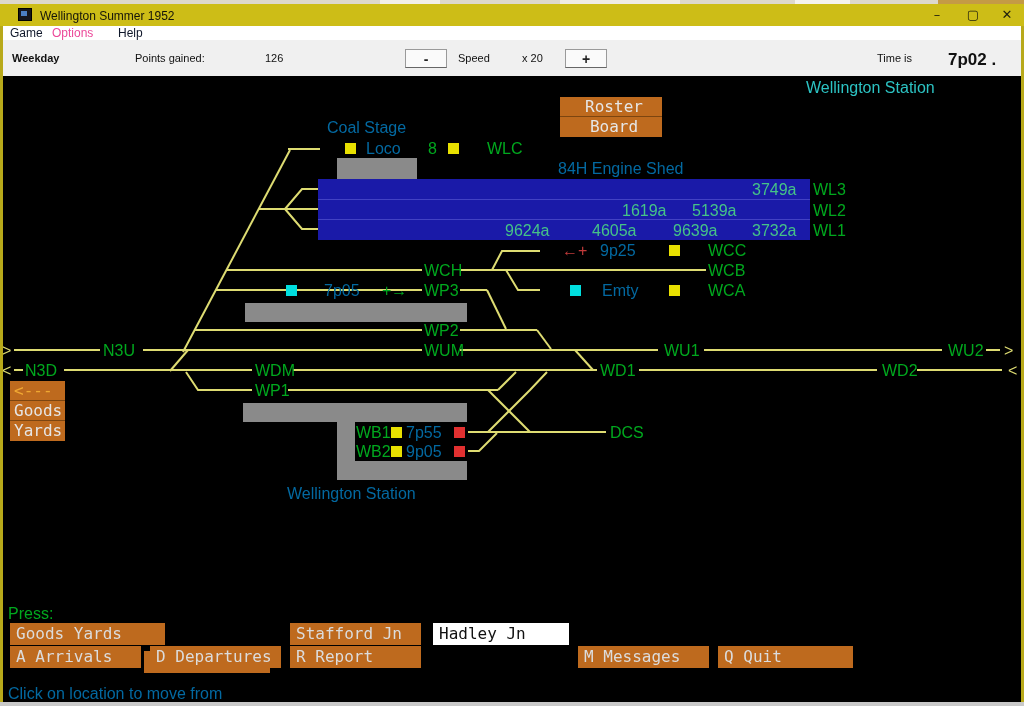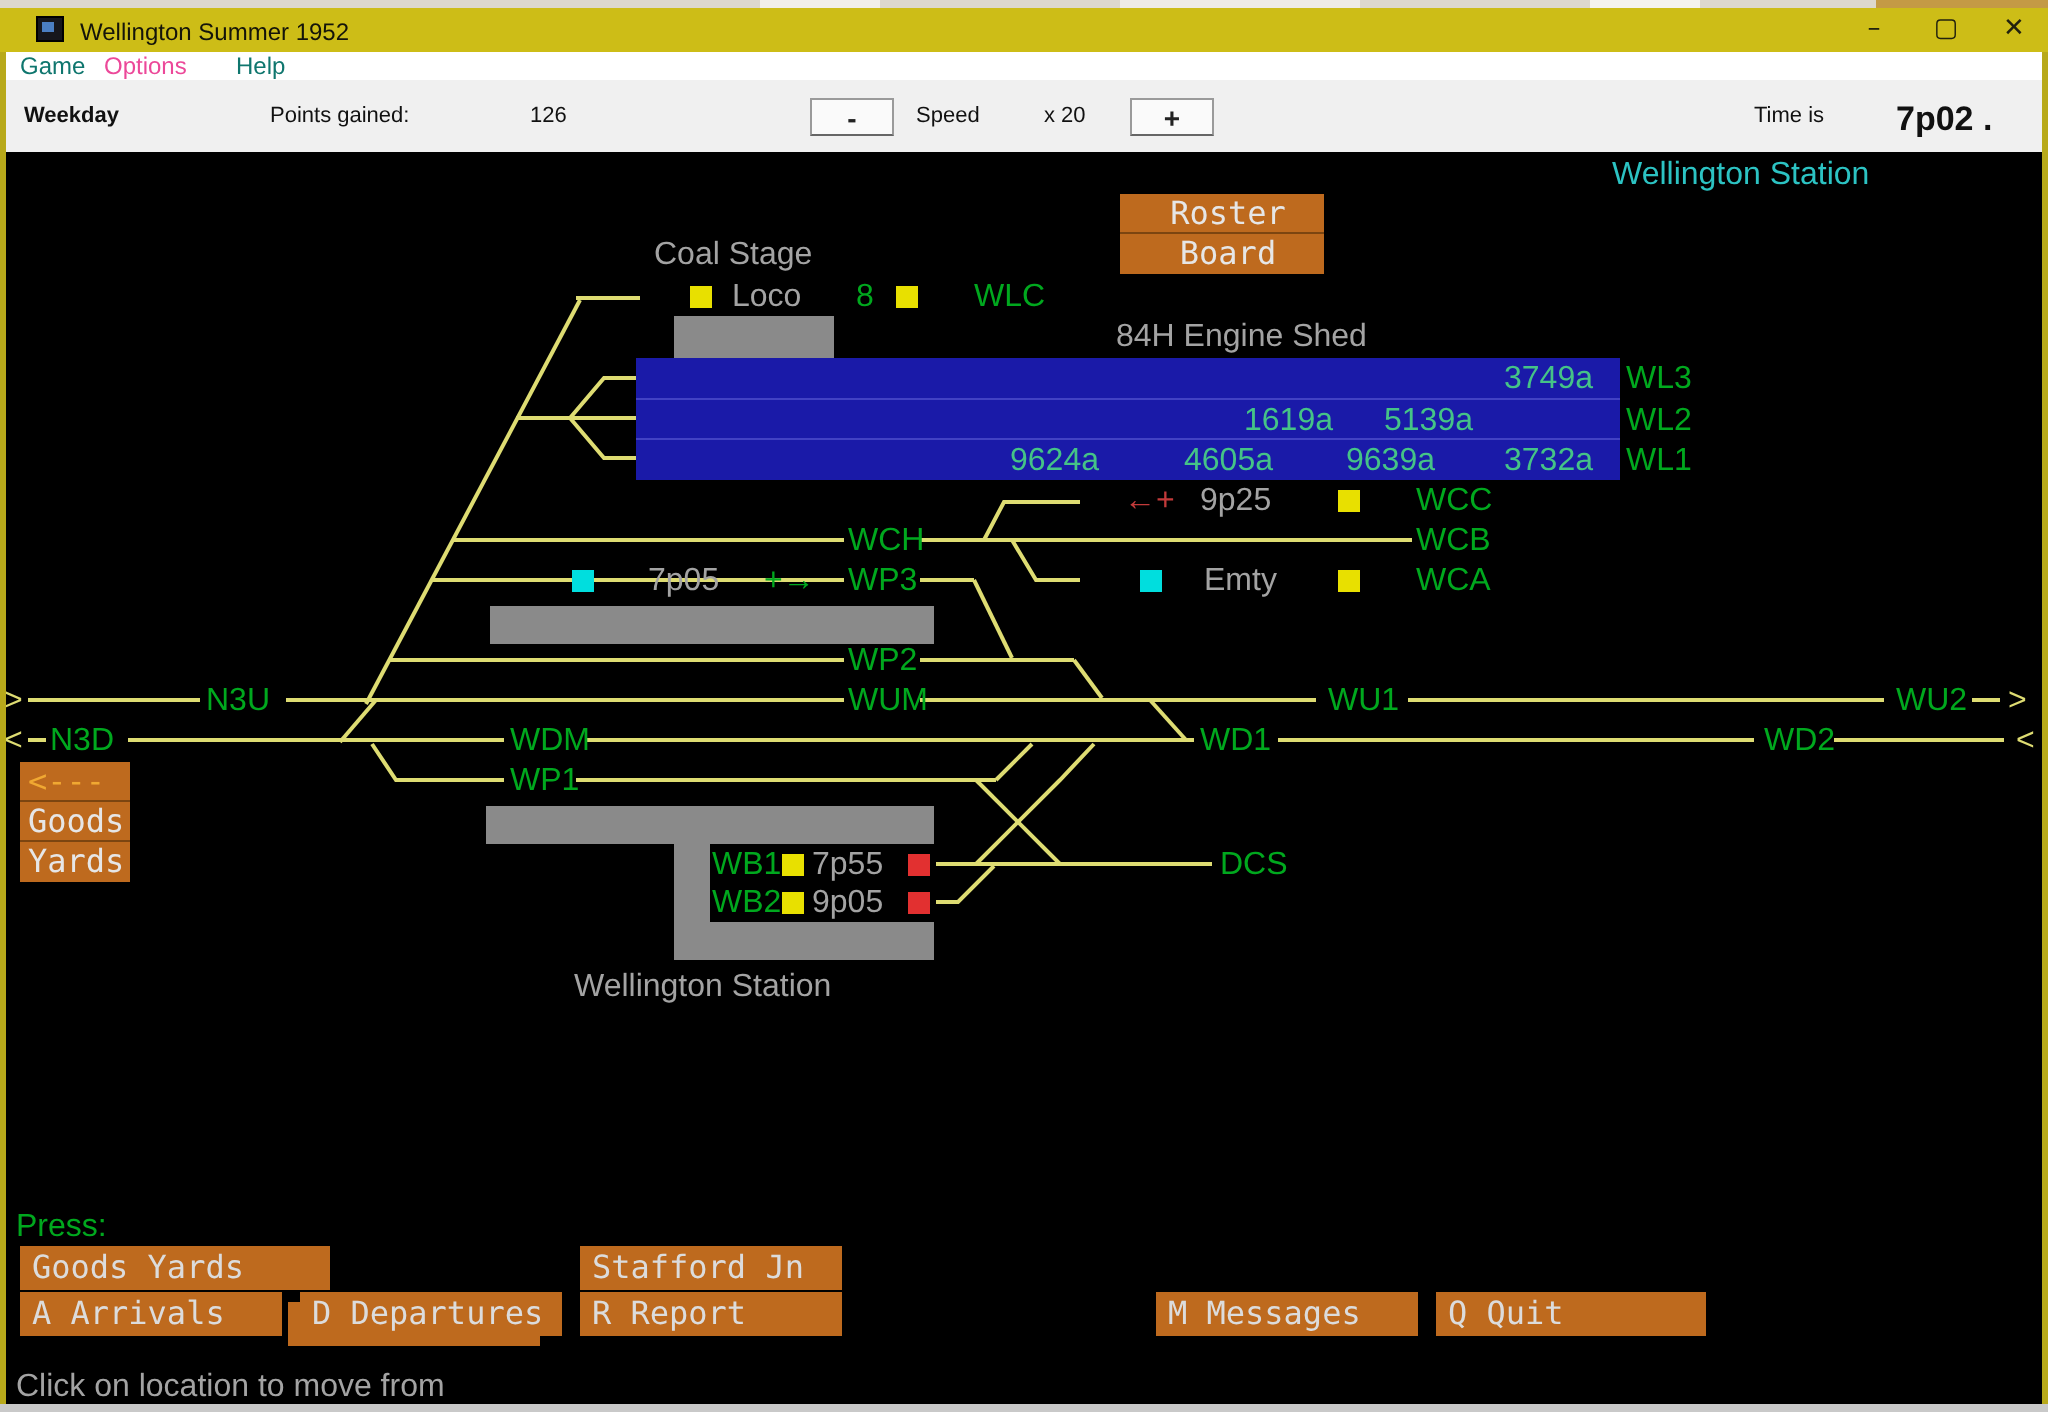--- a/index.html
+++ b/index.html
@@ -8,34 +8,34 @@
 
   
   .desktop-strip { position:absolute; left:0; top:0; width:1024px; height:4px; background:#ddd8cc; }
   .desktop-strip .chip { position:absolute; top:0; height:4px; }
   .titlebar { position:absolute; left:0; top:4px; width:1024px; height:22px; background:#cdbd17; }
   .title-icon { position:absolute; left:18px; top:4px; width:14px; height:13px; background:#16161c; border:1px solid #000; }
   .title-icon:after { content:""; position:absolute; left:2px; top:2px; width:6px; height:5px; background:#4b7ec2; }
   .title-text { position:absolute; left:40px; top:5px; font-size:12px; color:#14140a; }
   .winbtn { position:absolute; top:2px; width:30px; height:18px; font-size:13px; color:#22220e; text-align:center; line-height:18px; font-family:"DejaVu Sans", sans-serif; }
   .menubar { position:absolute; left:0; top:26px; width:1024px; height:14px; background:#fff; }
-  .menu-item { position:absolute; top:0; font-size:12px; line-height:14px; color:#0f766e; }
+  .menu-item { position:absolute; top:0; font-size:12px; line-height:14px; color:#0f172a; }
   .menu-item.disabled { color:#ec4899; }
 
   
   .toolbar { position:absolute; left:0; top:40px; width:1024px; height:38px; background:#f0f0f0; border-bottom:2px solid #000; }
   .tb-text { position:absolute; top:12px; font-size:11px; color:#111; white-space:pre; }
   .tb-bold { font-weight:bold; }
   .tb-btn { position:absolute; top:9px; width:42px; height:19px; background:#fafafa; border:1px solid #9a9a9a; border-bottom-color:#666; font-size:14px; font-weight:bold; text-align:center; line-height:16px; color:#222; }
   .gold-edge { position:absolute; width:3px; background:#b8a91a; top:26px; height:676px; z-index:30; }
   .bottom-edge { position:absolute; left:0; top:702px; width:1024px; height:4px; background:#c9c9c9; z-index:30; }
 
   .mono { font-family:Liberation Sans, sans-serif; font-size:16px; line-height:15px; white-space:pre; }
   .abs { position:absolute; }
-  .gtext { color:#a3a3a3; }          
+  .gtext { color:#0369a1; }          
   .label { color:#00a81e; }          
   .cyan-text { color:#2cc3c3; }
   .shed-num { color:#45c387; }
   .yellow-text { color:#dedc72; }
   .red-text { color:#c23a3a; }
   .green-text { color:#00a81e; }
 
   .platform { position:absolute; background:#8a8a8a; }
   .shed-box { position:absolute; left:318px; top:179px; width:492px; height:61px; background:#1a1aa8; }
   .shed-row { position:relative; height:20px; }
@@ -222,20 +222,21 @@
   <div class="sig sig-y overlay" style="left:391px;top:427px;"></div>
   <div class="sig sig-r overlay" style="left:454px;top:427px;"></div>
   <div class="sig sig-y overlay" style="left:391px;top:446px;"></div>
   <div class="sig sig-r overlay" style="left:454px;top:446px;"></div>
 
   <span class="abs mono green-text overlay" style="left:8px;top:606px;">Press:</span>
 
   <div class="bbtn overlay" style="left:10px;top:623px;width:155px;">Goods Yards</div>
   <div class="bbtn overlay" style="left:144px;top:623px;width:126px;margin-top:28px;">Station</div>
   <div class="bbtn overlay" style="left:290px;top:623px;width:131px;">Stafford Jn</div>
+  <div class="bbtn white overlay" style="left:433px;top:623px;width:136px;">Hadley Jn</div>
 
   <div class="bbtn overlay" style="left:10px;top:646px;width:131px;">A Arrivals</div>
   <div class="bbtn overlay" style="left:150px;top:646px;width:131px;">D Departures</div>
   <div class="bbtn overlay" style="left:290px;top:646px;width:131px;">R Report</div>
   <div class="bbtn overlay" style="left:578px;top:646px;width:131px;">M Messages</div>
   <div class="bbtn overlay" style="left:718px;top:646px;width:135px;">Q Quit</div>
 
   <span class="abs mono gtext overlay" style="left:8px;top:686px;">Click on location to move from</span>
 
   <div class="gold-edge" style="left:0;"></div>

